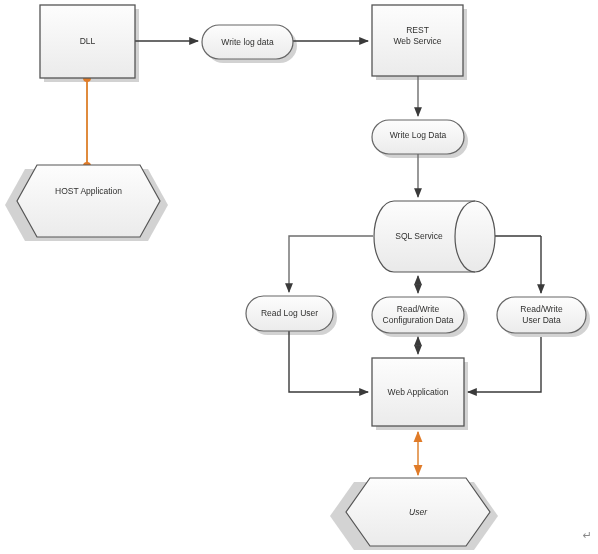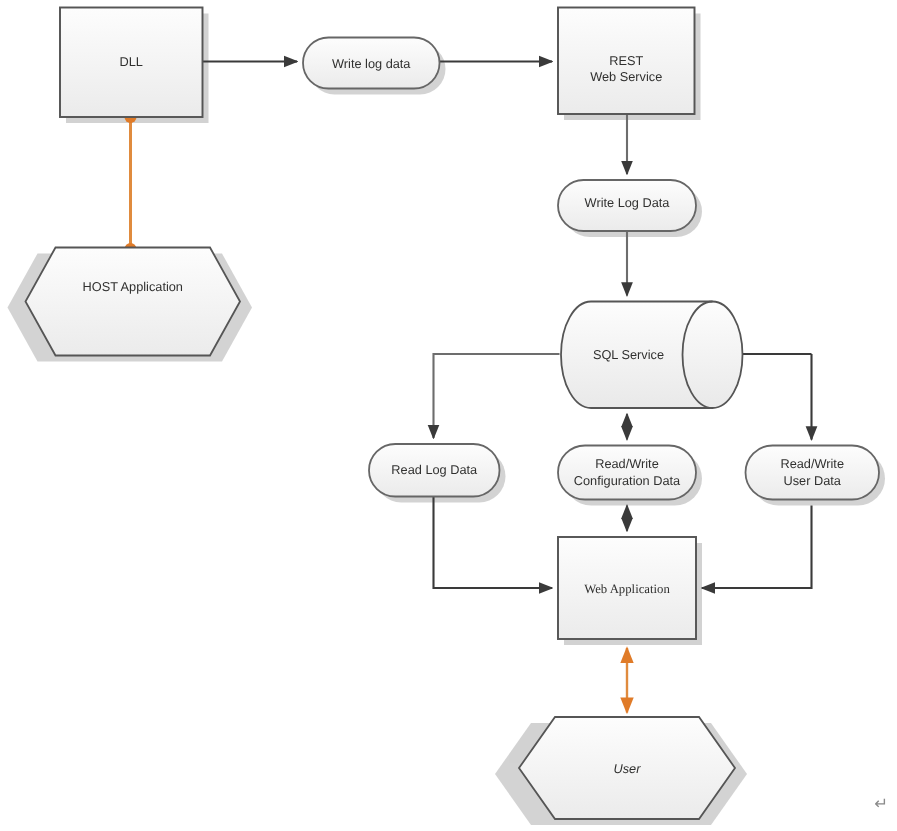--- a/index.html
+++ b/index.html
@@ -116,52 +116,52 @@
 </svg>
 
 <div class="node" style="left:40px;top:5px;width:95px;height:73px;">
   <span>DLL</span>
 </div>
 
 <div class="node" style="left:202px;top:25px;width:91px;height:34px;">
   <span>Write log data</span>
 </div>
 
-<div class="node" style="left:372px;top:10px;width:91px;height:71px;">
+<div class="node" style="left:372px;top:0;width:91px;height:71px;">
   <span>REST
 Web Service</span>
 </div>
 
 <div class="node" style="left:372px;top:120px;width:92px;height:31px;">
   <span>Write Log Data</span>
 </div>
 
 <div class="node" style="left:17px;top:165px;width:143px;height:52px;text-align:right;">
   <span>HOST Application</span>
 </div>
 
 <div class="node" style="left:373px;top:201px;width:92px;height:71px;">
   <span>SQL Service</span>
 </div>
 
 <div class="node" style="left:246px;top:296px;width:87px;height:35px;">
-  <span>Read Log Data</span>
+  <span>Read Log User</span>
 </div>
 
 <div class="node" style="left:370px;top:297px;width:96px;height:36px;">
   <span>Read/Write
 Configuration Data</span>
 </div>
 
 <div class="node" style="left:497px;top:297px;width:89px;height:36px;">
   <span>Read/Write
 User Data</span>
 </div>
 
-<div class="node" style="left:372px;top:358px;width:92px;height:68px;font-family:Liberation Serif, serif;">
+<div class="node" style="left:372px;top:358px;width:92px;height:68px;">
   <span>Web Application</span>
 </div>
 
 <div class="node" style="left:346px;top:478px;width:144px;height:68px;font-style:italic;">
   <span>User</span>
 </div>
 
 <div class="pilcrow">↵</div>
 
 </body></html>

